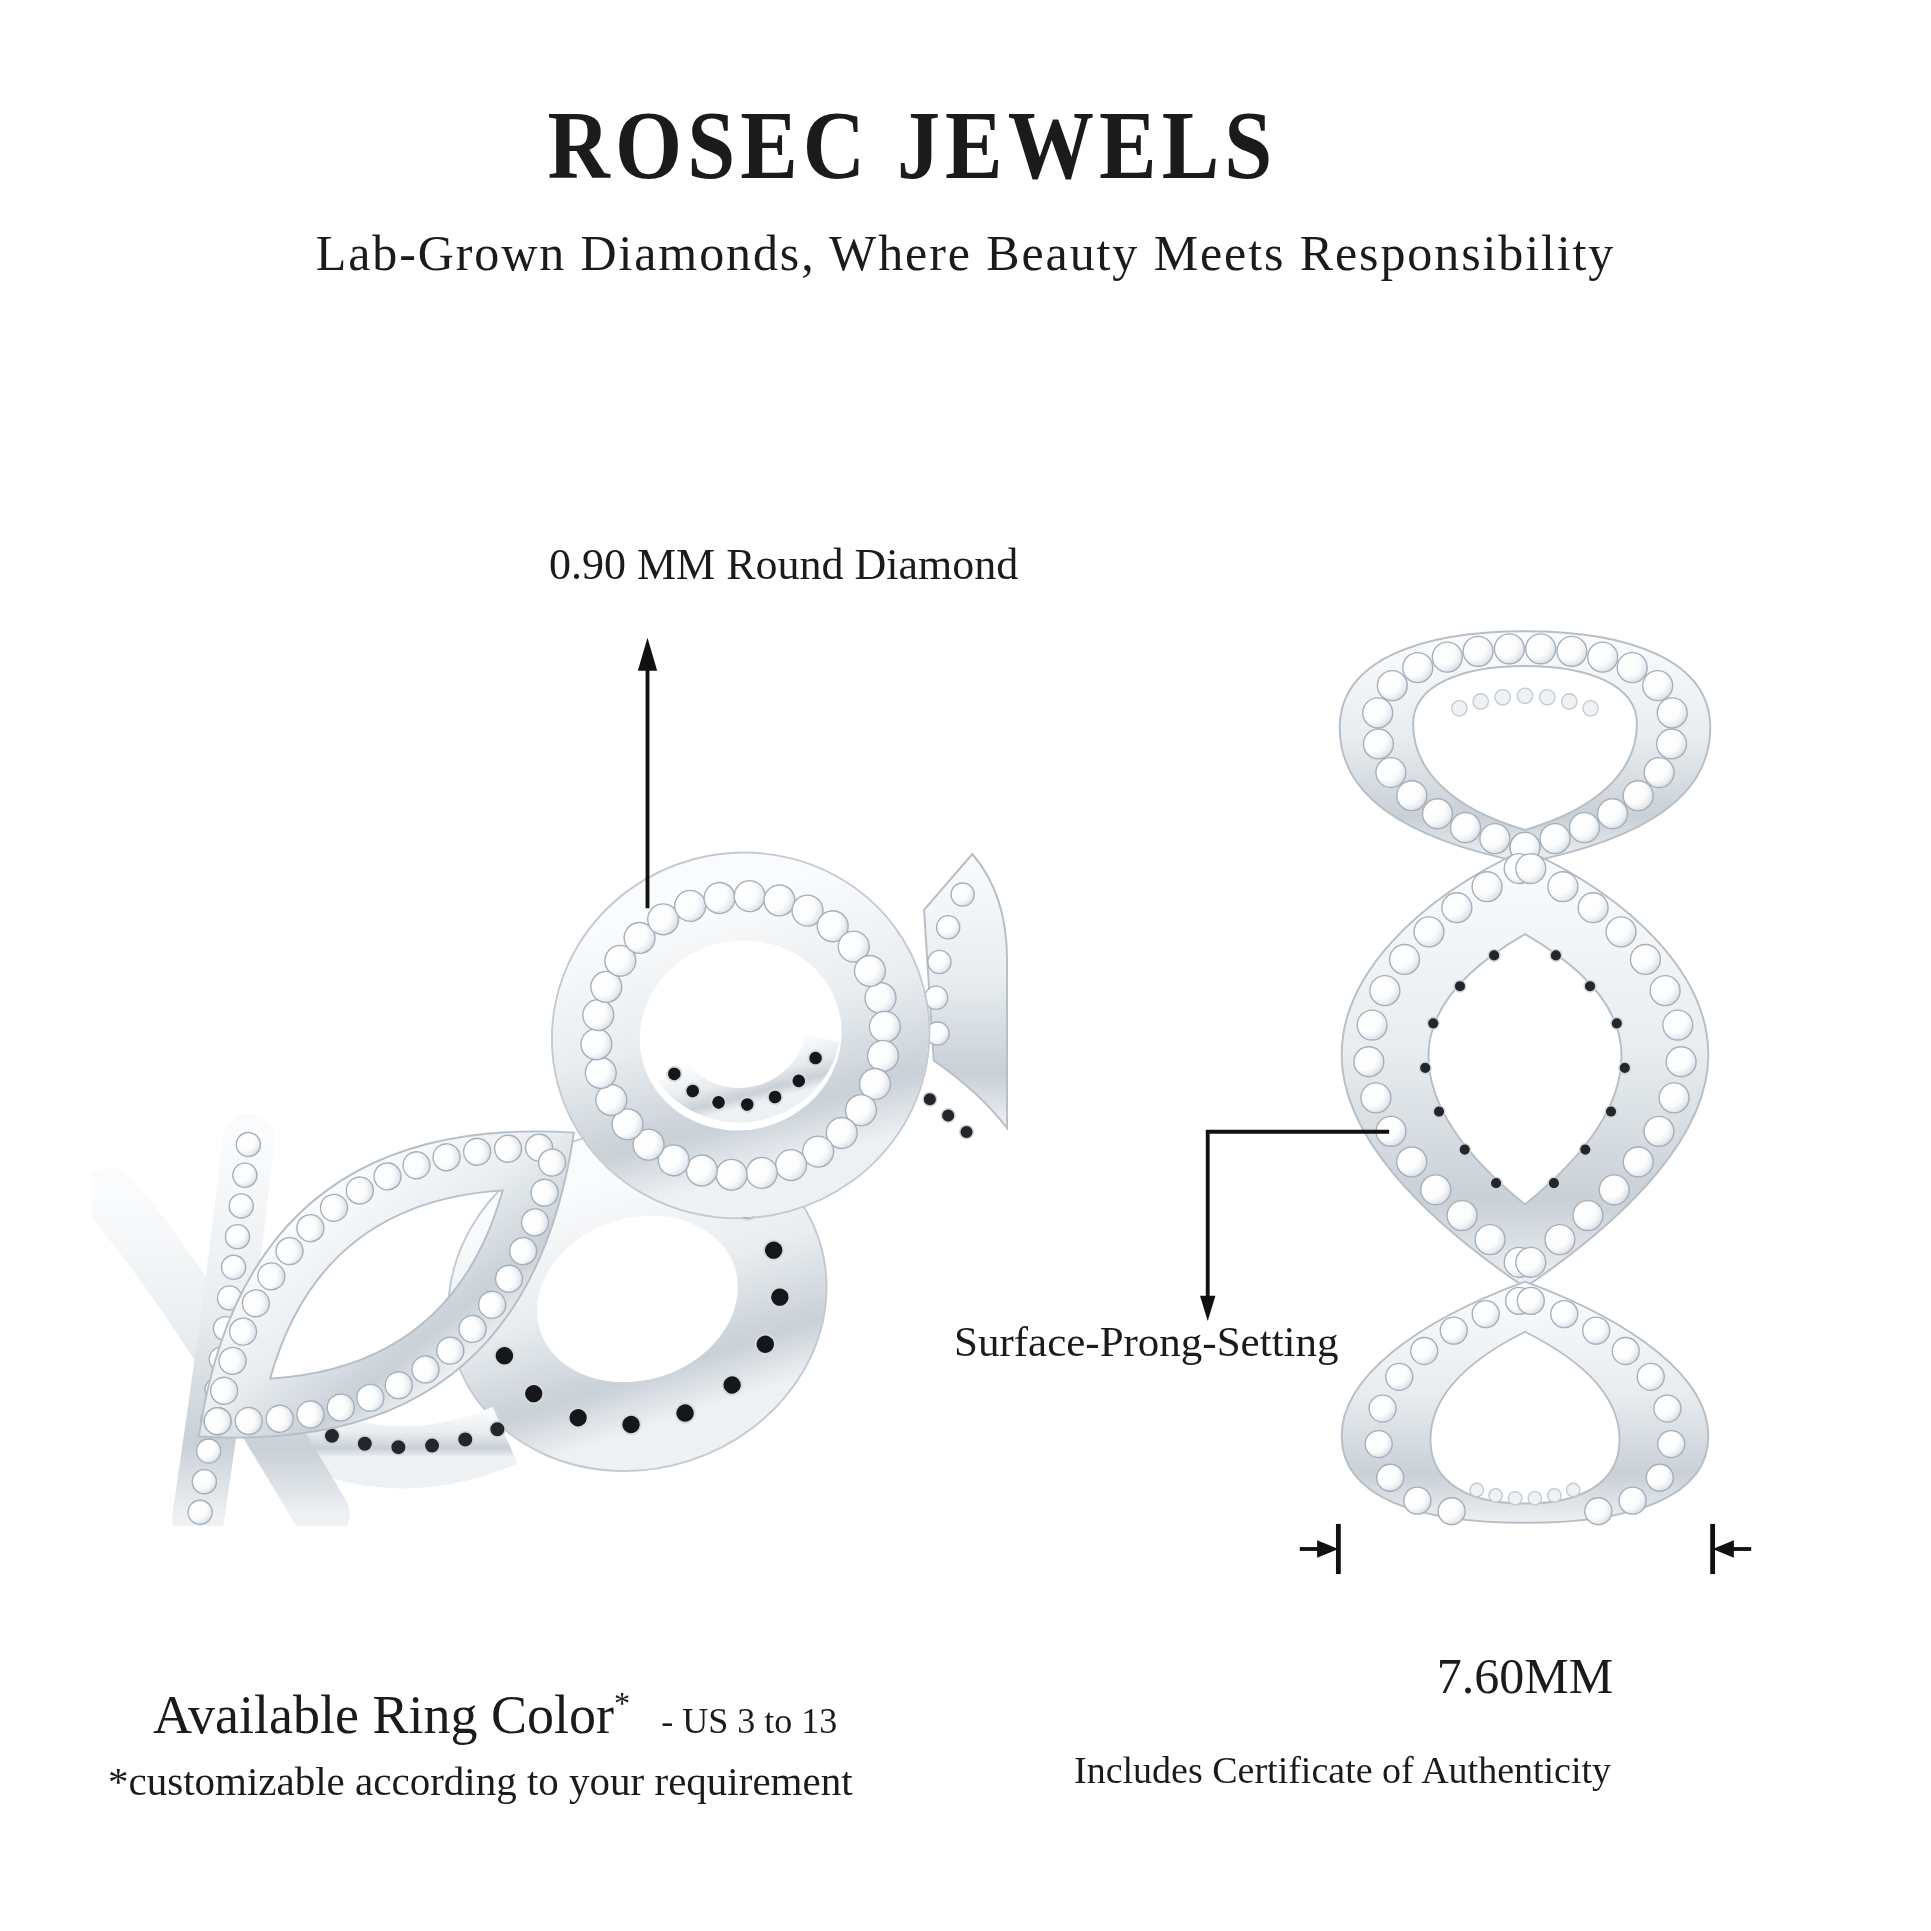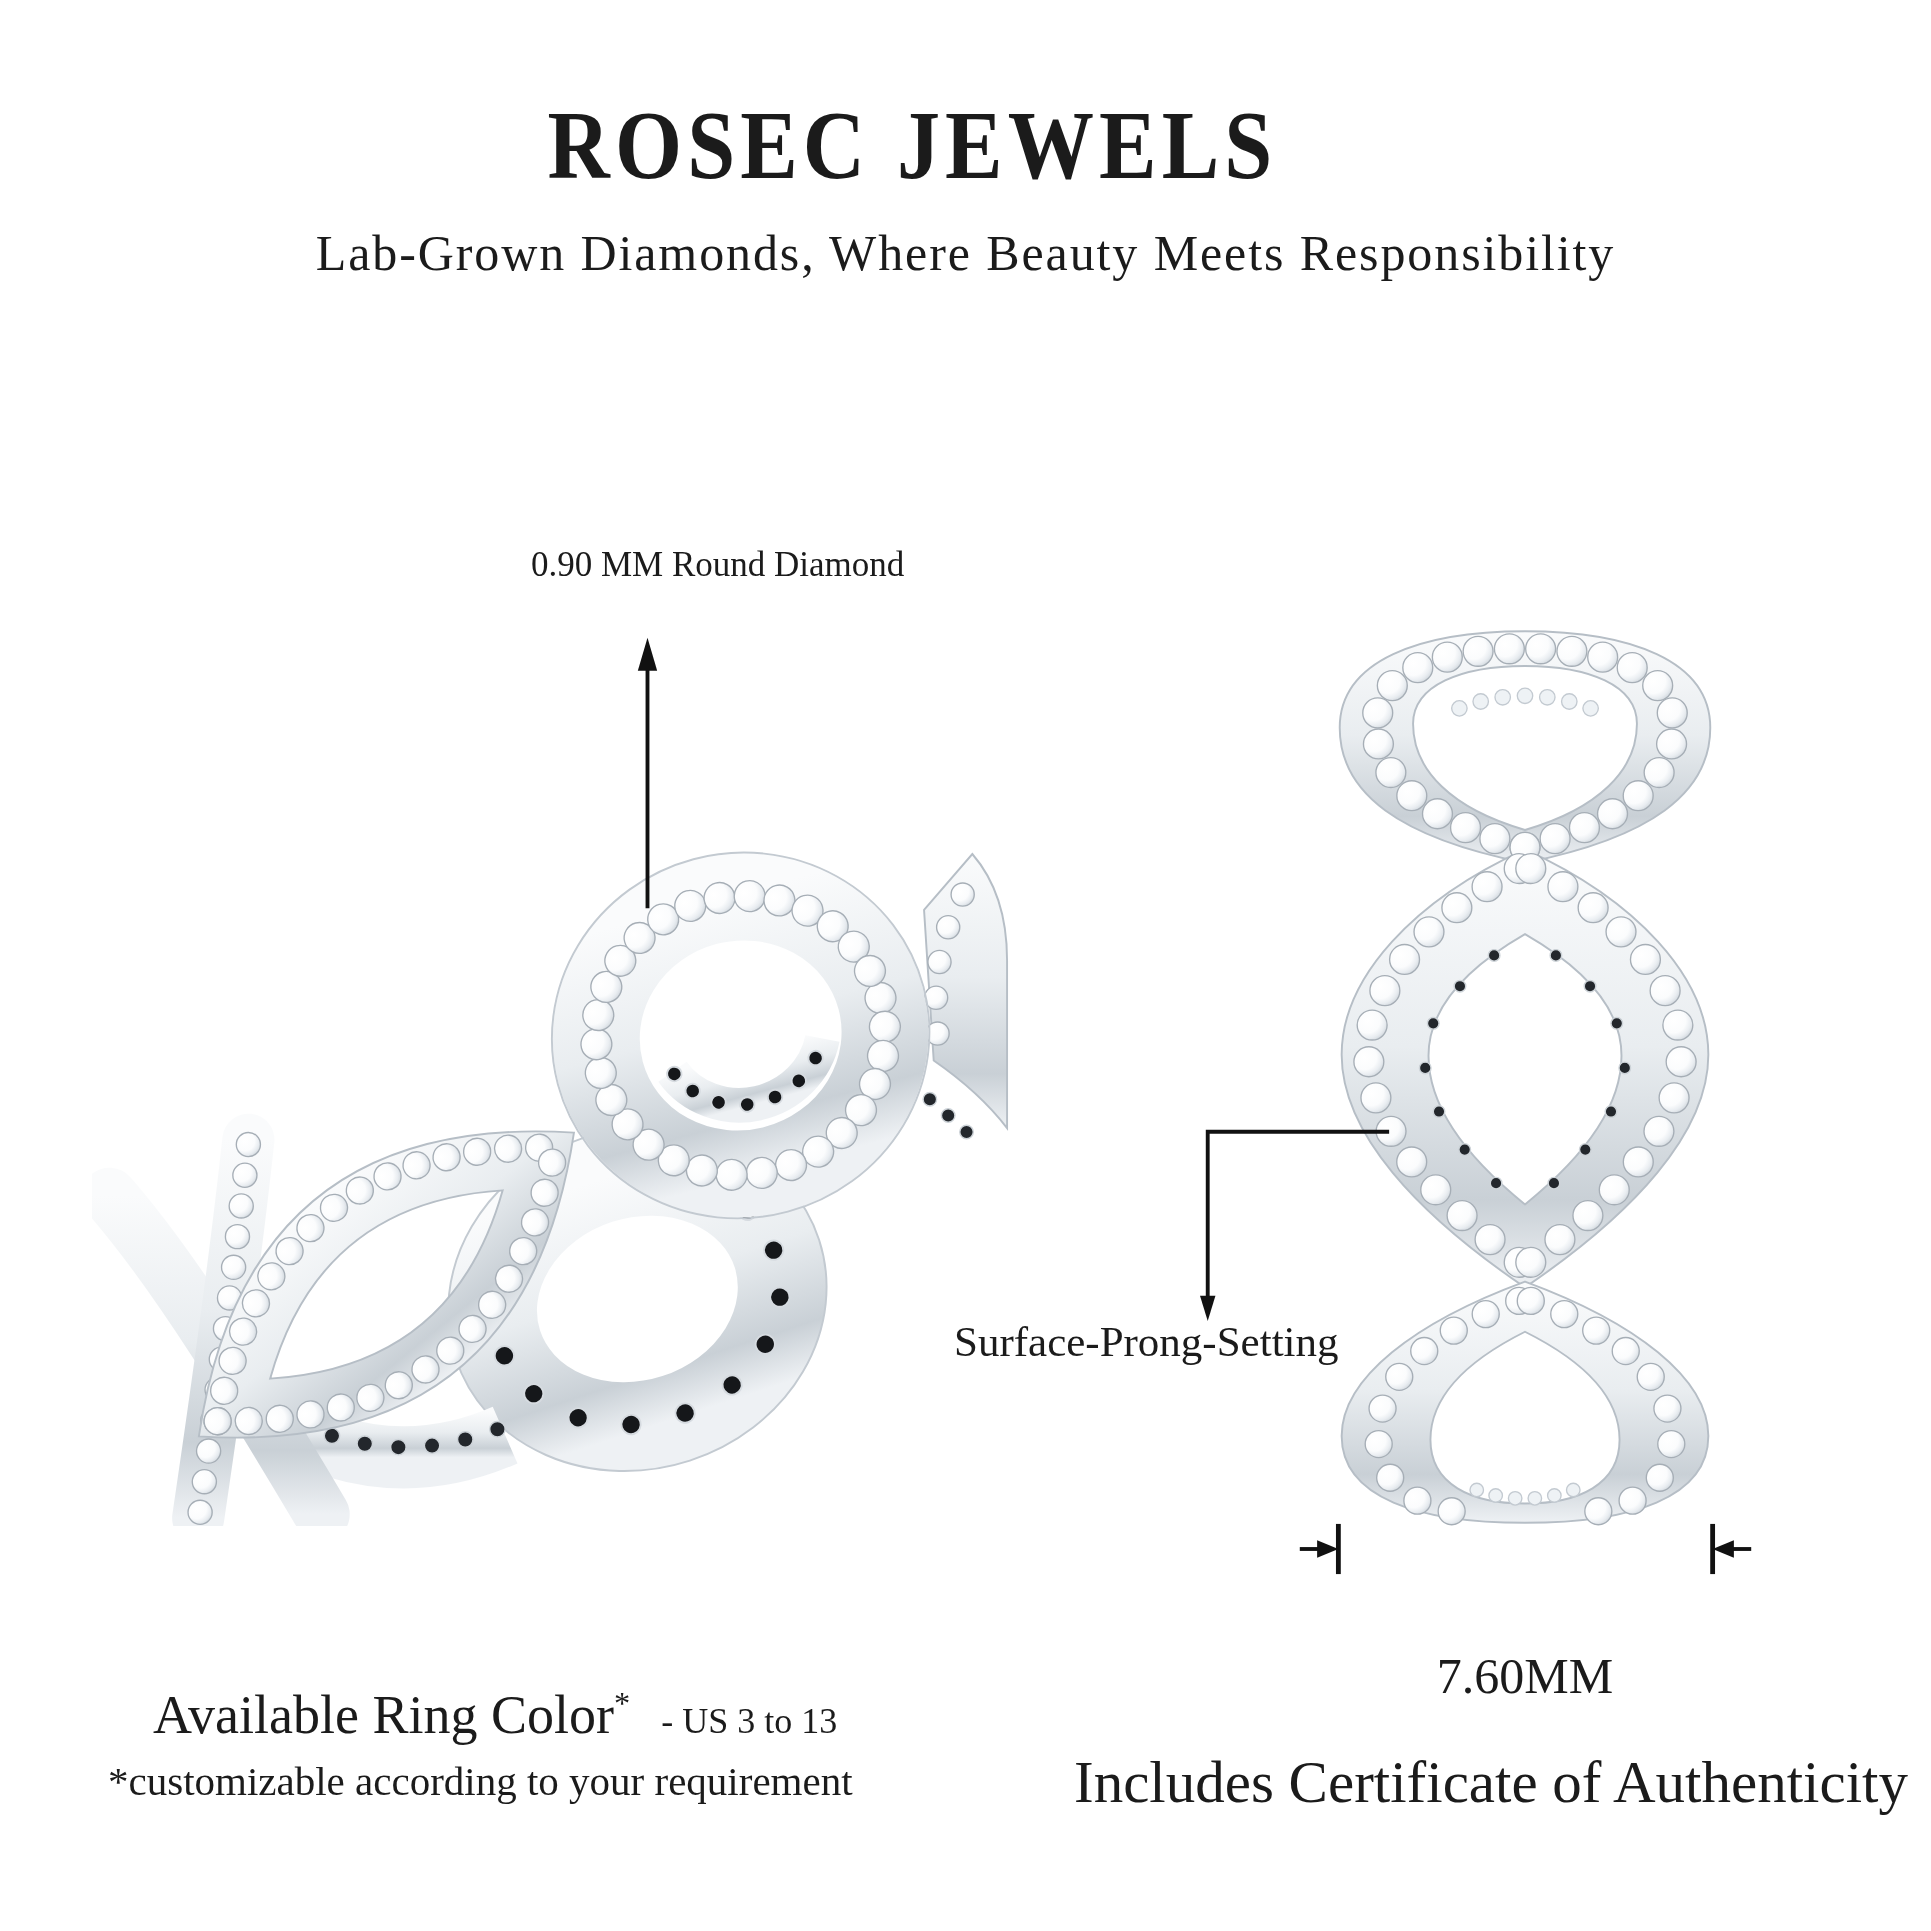--- a/index.html
+++ b/index.html
@@ -2,28 +2,28 @@
 <html><head>
 <meta charset="utf-8">
 <style>
   html,body{margin:0;padding:0;background:#ffffff;}
   .canvas{position:relative;width:1931px;height:1931px;background:#ffffff;overflow:hidden;
           font-family:"Liberation Serif",serif;color:#1b1b1b;padding-left:20px;}
   .t{position:absolute;white-space:nowrap;color:#1b1b1b;}
   .brand-title{left:0;top:89px;width:1825px;text-align:center;font-size:98px;font-weight:bold;
                letter-spacing:5.8px;transform:scaleX(.88);transform-origin:center;}
   .brand-tagline{left:0;top:224px;width:1931px;text-align:center;font-size:50px;letter-spacing:1.9px;}
-  .ann-spec{left:531px;top:533px;font-size:35px;line-height:64px;}
+  .ann-spec{left:549px;top:533px;font-size:44px;line-height:64px;}
   .ann-setting{left:942px;top:1317px;font-size:43px;margin-left:12px;}
   .dim-label{left:1332px;top:1647px;width:386px;text-align:center;font-size:50px;}
   .foot-size{left:153px;top:1684px;font-size:54px;}
   .foot-size sup{font-size:60%;vertical-align:super;}
   .foot-size .rs-value{font-size:36px;margin-left:31px;}
   .foot-note{left:108px;top:1757px;font-size:41px;}
-  .foot-cert{left:1074px;top:1748px;font-size:59px;}
+  .foot-cert{left:1074px;top:1748px;font-size:38px;}
   svg{position:absolute;display:block;}
   .ln{stroke:#111111;stroke-width:4;fill:none;}
   .tick{stroke:#111111;stroke-width:5;fill:none;}
   .hd{fill:#111111;stroke:none;}
 </style>
 </head>
 <body>
 
 <div class="canvas">
 

